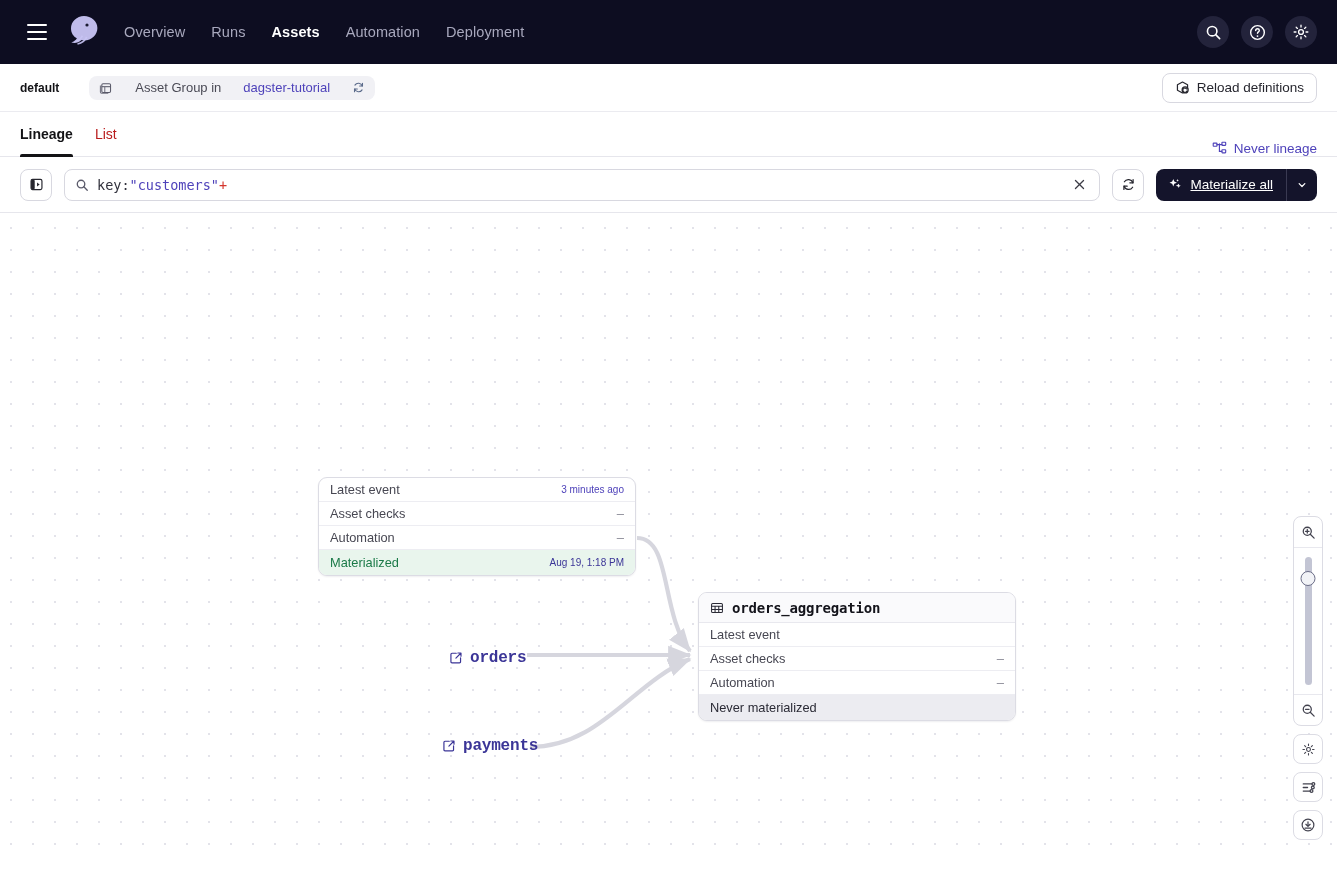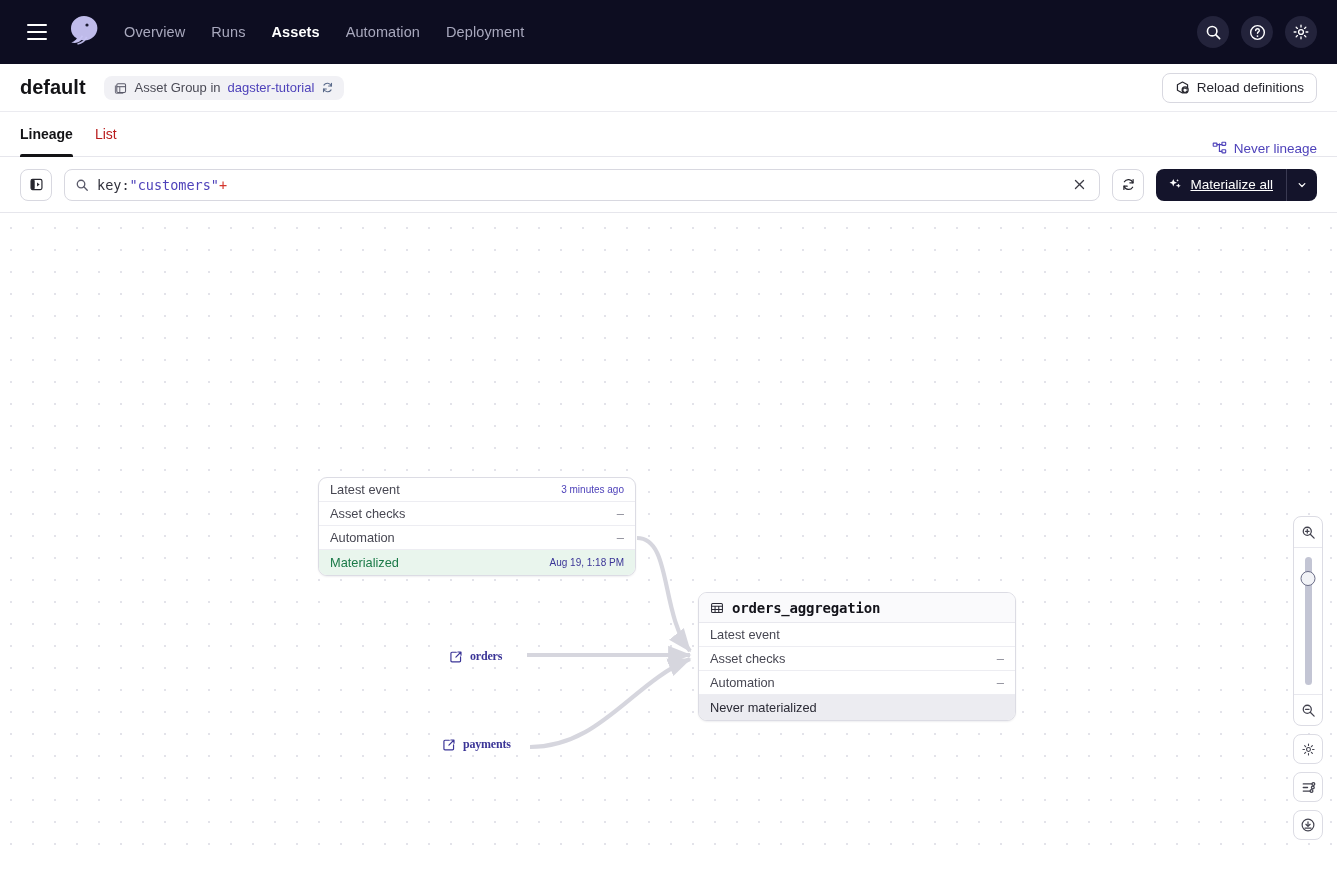--- a/index.html
+++ b/index.html
@@ -37,23 +37,23 @@
     background: #23233b; display: flex; align-items: center; justify-content: center;
     cursor: pointer;
   }
 
   
   .page-header {
     height: 48px; background: #fff;
     display: flex; align-items: center; padding: 0 20px;
     border-bottom: 1px solid #ebebf0;
   }
-  .page-title { font-size: 20px; font-weight: bold; color: #131316; margin-right: 18px; }
+  .page-title { font-size: 12px; font-weight: bold; color: #131316; margin-right: 30px; }
   .group-chip {
-    display: inline-flex; align-items: center; gap: 7px;
+    display: inline-flex; align-items: center; gap: 22px;
     background: #f1f1f5; border-radius: 8px; height: 24px;
     padding: 0 10px; font-size: 13px; color: #4a4a55; cursor: pointer;
   }
   .group-chip .link { color: #4e42ba; }
   .header-right { margin-left: auto; }
   .btn-outline {
     display: inline-flex; align-items: center; gap: 7px;
     height: 30px; padding: 0 12px; border: 1px solid #d8d8e0;
     border-radius: 8px; background: #fff; font-size: 13.5px;
     color: #26262e; cursor: pointer;
@@ -160,21 +160,21 @@
   .node-row.never {
     background: #ececf1; border-bottom: none; height: 25px; color: #2a2a35;
   }
 
   
   .ext-node {
     position: absolute; display: inline-flex; align-items: center; gap: 7px;
     cursor: pointer;
   }
   .ext-label {
-    font-family: Liberation Serif, serif; font-size: 12px;
+    font-family: Liberation Mono, monospace; font-size: 16px;
     font-weight: bold; color: #3b3597; letter-spacing: -.2px;
   }
 
   
   .zoom-stack {
     position: absolute; right: 14px; top: 1px; display: flex;
     flex-direction: column; align-items: center; gap: 8px;
   }
   .zoom-group {
     width: 30px; background: #fff; border: 1px solid #dcdce4; border-radius: 8px;

